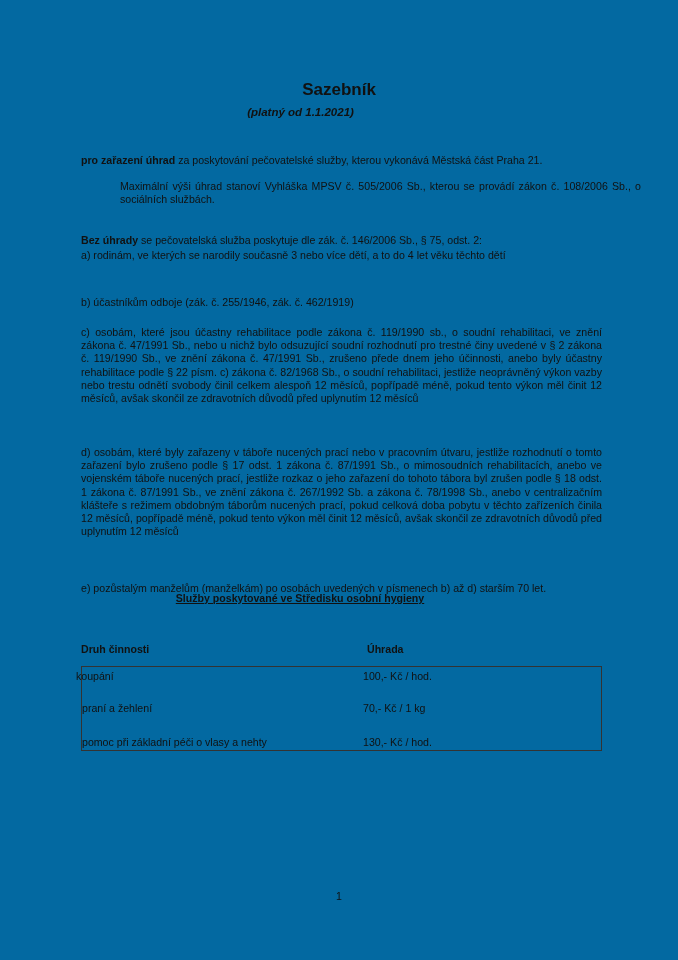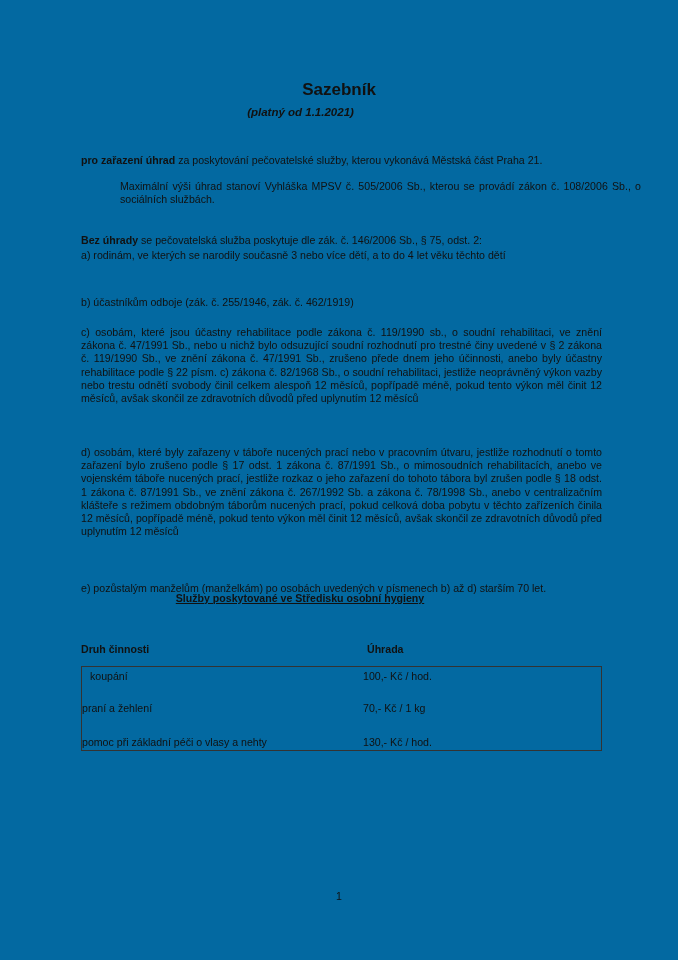--- a/index.html
+++ b/index.html
@@ -43,21 +43,21 @@
   <div class="p just" style="top:446px;">d) osobám, které byly zařazeny v táboře nucených prací nebo v pracovním útvaru, jestliže rozhodnutí o tomto zařazení bylo zrušeno podle § 17 odst. 1 zákona č. 87/1991 Sb., o mimosoudních rehabilitacích, anebo ve vojenském táboře nucených prací, jestliže rozkaz o jeho zařazení do tohoto tábora byl zrušen podle § 18 odst. 1 zákona č. 87/1991 Sb., ve znění zákona č. 267/1992 Sb. a zákona č. 78/1998 Sb., anebo v centralizačním klášteře s režimem obdobným táborům nucených prací, pokud celková doba pobytu v těchto zařízeních činila 12 měsíců, popřípadě méně, pokud tento výkon měl činit 12 měsíců, avšak skončil ze zdravotních důvodů před uplynutím 12 měsíců</div>
   <div class="p" style="top:582px;">e) pozůstalým manželům (manželkám) po osobách uvedených v písmenech b) až d) starším 70 let.</div>
 
   <div class="section-heading">Služby poskytované ve Středisku osobní hygieny</div>
 
   <div class="th" style="left:81px;">Druh činnosti</div>
   <div class="th" style="left:367px;">Úhrada</div>
 
   <div class="table-box"></div>
 
-  <div class="td" style="left:90px; top:670px;">koupání</div>
+  <div class="td" style="left:76px; top:670px;">koupání</div>
   <div class="td" style="left:363px; top:670px;">100,- Kč / hod.</div>
 
   <div class="td" style="left:82px; top:702px;">praní a žehlení</div>
   <div class="td" style="left:363px; top:702px;">70,- Kč / 1 kg</div>
 
   <div class="td" style="left:82px; top:736px;">pomoc při základní péči o vlasy a nehty</div>
   <div class="td" style="left:363px; top:736px;">130,- Kč / hod.</div>
 
   <div class="page-number">1</div>
 </div>

